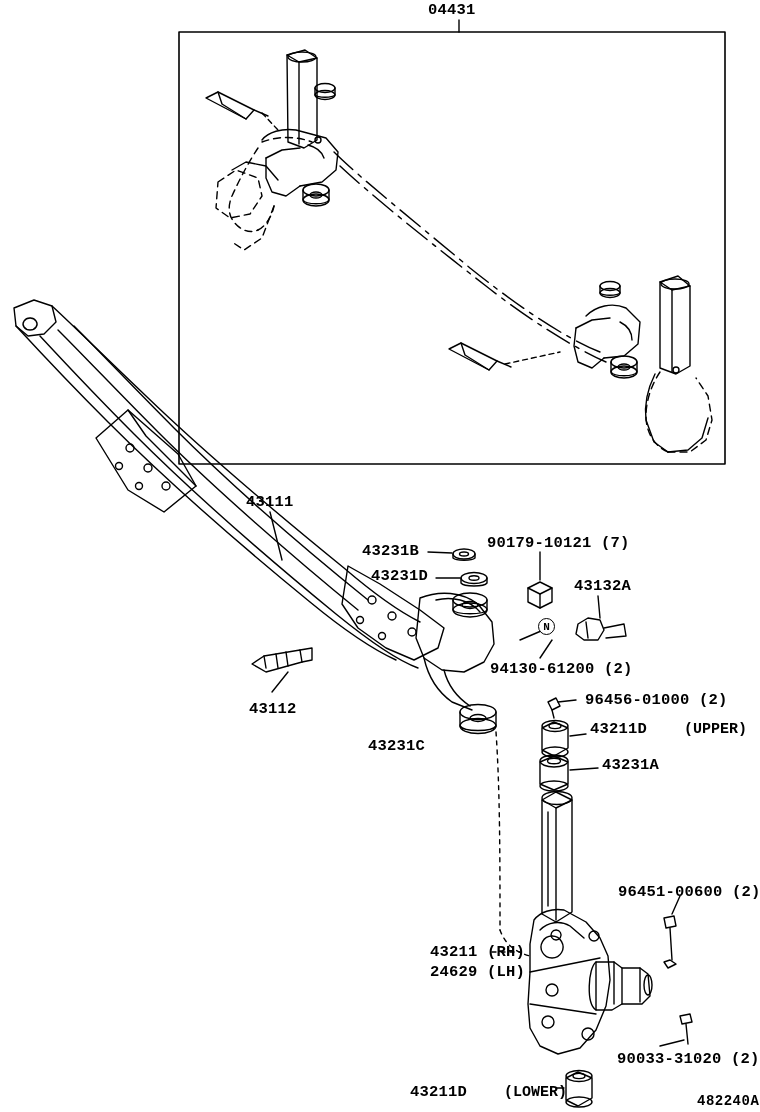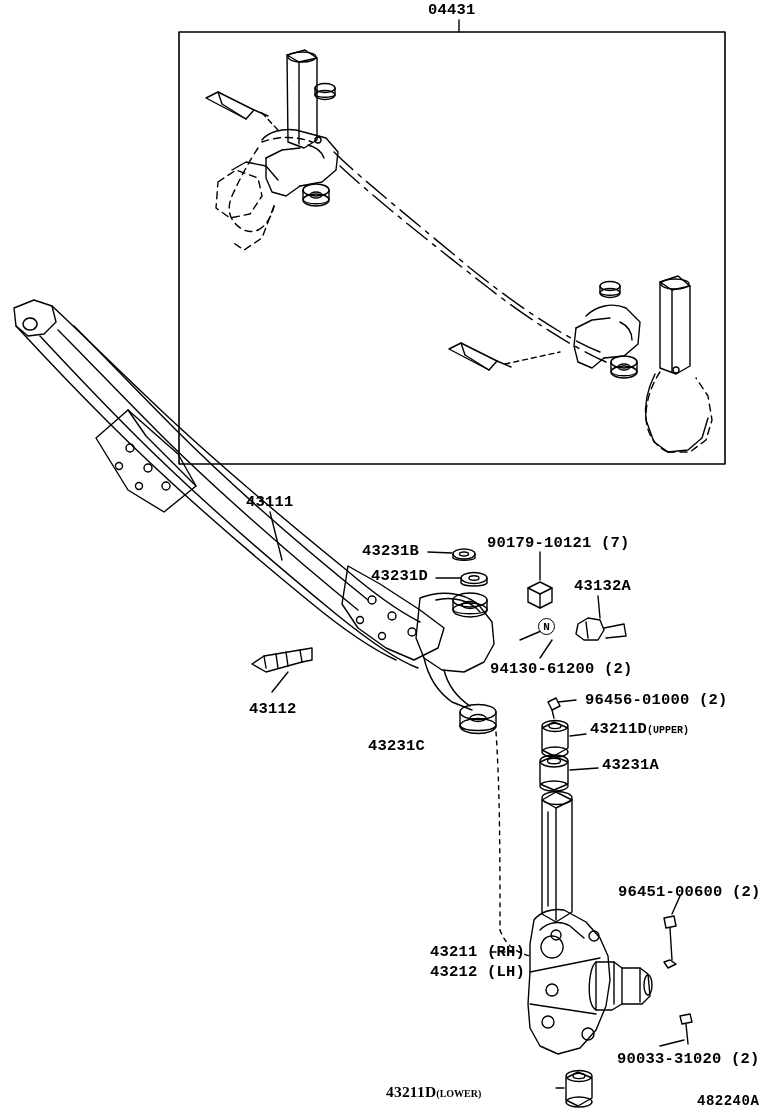--- a/index.html
+++ b/index.html
@@ -17,23 +17,24 @@
   .lbl {
     position:absolute;
     font-family:"Liberation Mono","DejaVu Sans Mono",monospace;
     font-weight:bold;
     font-size:15.5px;
     letter-spacing:0.2px;
     white-space:nowrap;
     line-height:1.05;
   }
   .lbl .sub {
-    font-size:10px;
+    font-size:15px;
     font-weight:bold;
     letter-spacing:0;
+    margin-left:37px;
   }
   .code-bottom-right {
     position:absolute;
     font-family:"Liberation Mono","DejaVu Sans Mono",monospace;
     font-size:14px;
     font-weight:bold;
     letter-spacing:0.5px;
   }
   .circ {
     position:absolute;
@@ -276,21 +277,21 @@
   <div class="lbl" style="left:371px; top:568px;">43231D</div>
   <div class="lbl" style="left:574px; top:578px;">43132A</div>
   <div class="lbl" style="left:490px; top:661px;">94130-61200 (2)</div>
   <div class="lbl" style="left:585px; top:692px;">96456-01000 (2)</div>
   <div class="lbl" style="left:590px; top:721px;"><span>43211D</span><span class="sub">(UPPER)</span></div>
   <div class="lbl" style="left:602px; top:757px;text-align:center;">43231A</div>
   <div class="lbl" style="left:249px; top:701px;">43112</div>
   <div class="lbl" style="left:368px; top:703px;margin-top:35px;">43231C</div>
   <div class="lbl" style="left:618px; top:884px;">96451-00600 (2)</div>
   <div class="lbl" style="left:430px; top:944px;">43211 (RH)</div>
-  <div class="lbl" style="left:430px; top:964px;">43212 (LH)</div>
+  <div class="lbl" style="left:430px; top:964px;">24629 (LH)</div>
   <div class="lbl" style="left:617px; top:1051px;">90033-31020 (2)</div>
-  <div class="lbl" style="left:386px; top:1084px;font-family:Liberation Serif, serif;"><span>43211D</span><span class="sub">(LOWER)</span></div>
+  <div class="lbl" style="left:410px; top:1084px;"><span>43211D</span><span class="sub">(LOWER)</span></div>
 
   <div class="circ" style="left:538px; top:618px;">N</div>
 
   <div class="code-bottom-right" style="left:697px; top:1093px;">482240A</div>
 
 </div>
 
 </body></html>

